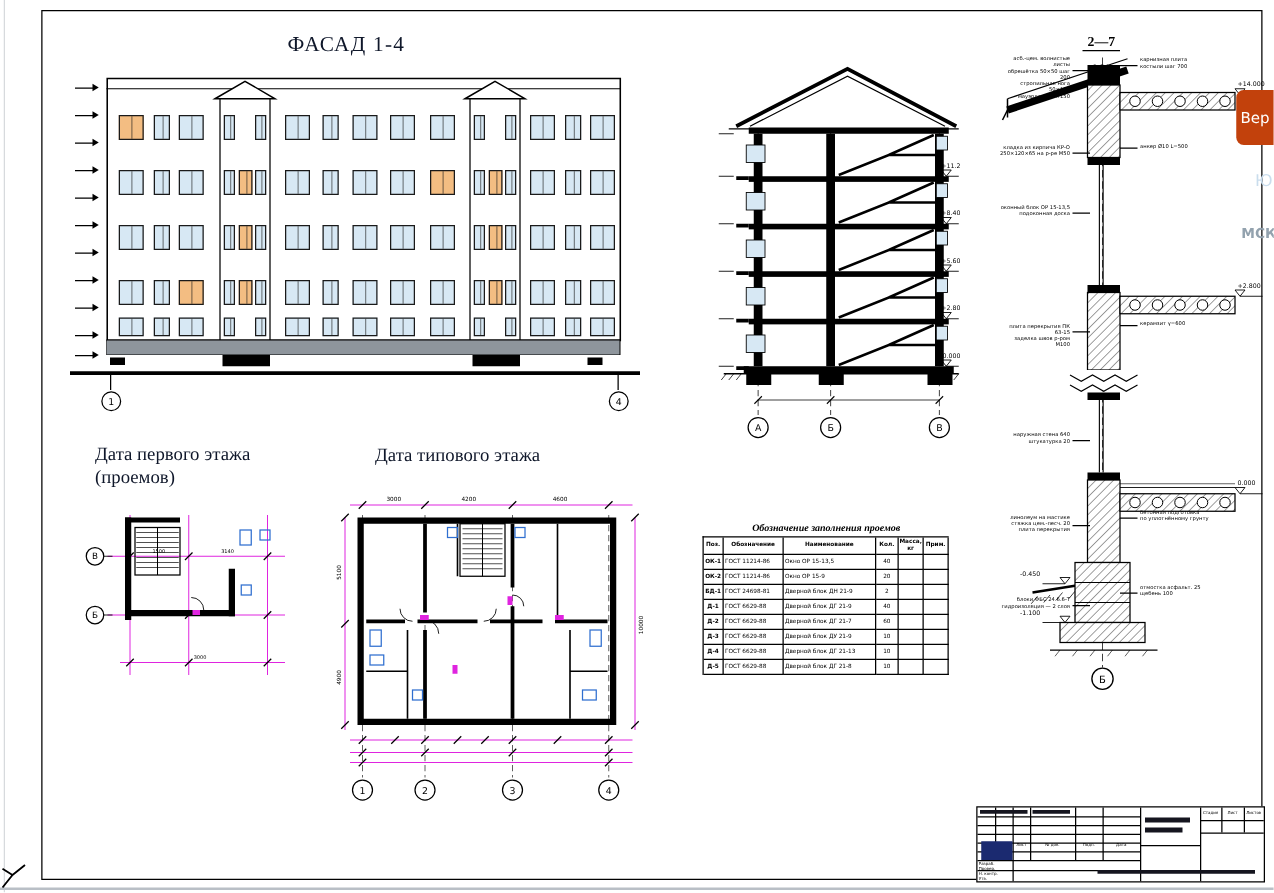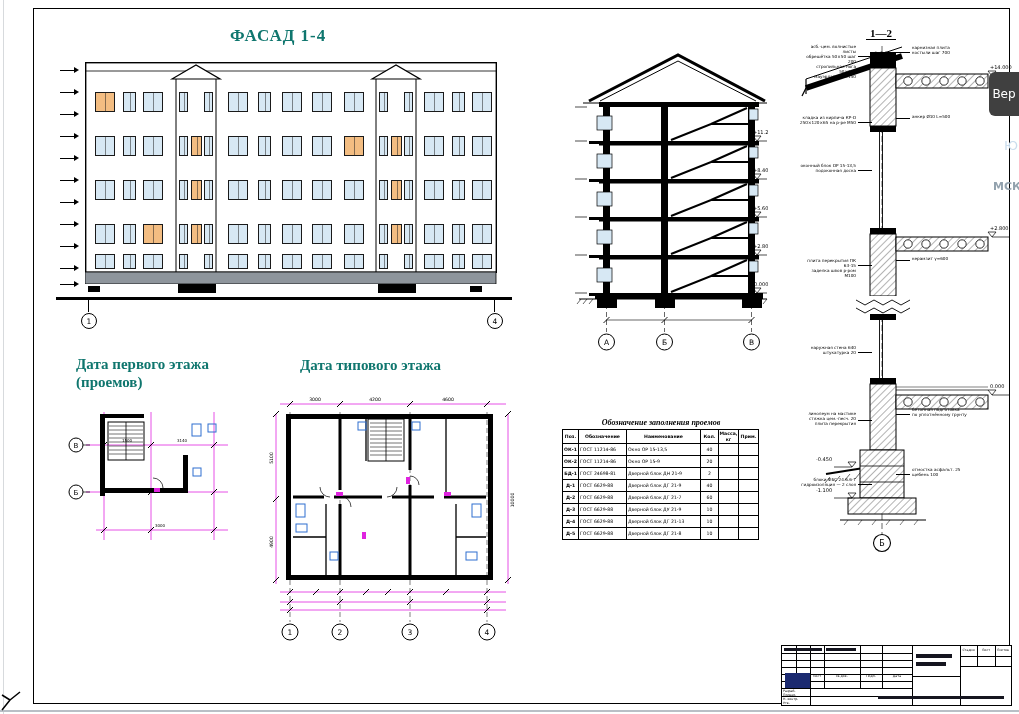--- a/index.html
+++ b/index.html
@@ -1,21 +1,21 @@
 <!DOCTYPE html>
 <html><head>
 <meta charset="utf-8">
 <style>
   html,body{margin:0;padding:0;background:#fff;width:1019px;height:714px;overflow:hidden;
     font-family:"DejaVu Sans",sans-serif;color:#000;position:relative}
   .abs{position:absolute}
   .frame{position:absolute;left:33px;top:8px;width:975px;height:694px;border:1.6px solid #000}
   .edge-l{position:absolute;left:3px;top:0;width:1px;height:714px;background:#d7dadd}
   .edge-b{position:absolute;left:0;top:710px;width:1019px;height:2px;background:#b9bfc6}
-  .dtitle{font-family:"Liberation Serif",serif;font-weight:bold;color:#0f766e;white-space:nowrap}
+  .dtitle{font-family:"Liberation Serif",serif;font-weight:normal;color:#0f172a;white-space:nowrap}
   
   .building{position:absolute;left:85px;top:62px;width:412px;height:222px}
   .fwin{position:absolute;border:1px solid #1a1a1a;box-sizing:border-box}
   .fwin::after{content:"";position:absolute;left:50%;top:0;bottom:0;width:1px;background:rgba(25,25,25,.5)}
   .lvl{position:absolute;left:0;width:15px;height:1px;background:#000}
   .lvl::after{content:"";position:absolute;right:-4px;top:-3px;border-left:5px solid #000;
     border-top:3px solid transparent;border-bottom:3px solid transparent}
   .ent{position:absolute;background:#000}
   .axcirc{position:absolute;width:14px;height:14px;border:1.2px solid #000;border-radius:50%;
     font-size:7.5px;display:flex;align-items:center;justify-content:center;background:#fff}
@@ -39,21 +39,21 @@
   .d22 .t{font:bold 11px "Liberation Serif",serif;border-bottom:1px solid #000;display:inline-block;padding:0 4px}
   .d22 .s{font-size:6px}
   
   .tb{position:absolute;left:781px;top:645px;width:229px;height:59px;border:1.4px solid #000;background:#fff}
   .tbl{position:absolute;background:#000}
   .tbt{position:absolute;font-size:3.2px;line-height:1;text-align:center}
   .tbr{text-align:left}
   .tbbar{position:absolute;background:#15151f}
   .tbblue{position:absolute}
   
-  .ov-btn{position:absolute;left:989px;top:72px;width:30px;height:44px;background:#404040;
+  .ov-btn{position:absolute;left:989px;top:72px;width:30px;height:44px;background:#c2410c;
     border-radius:6px 0 0 6px;color:#fff;font-size:12px;display:flex;align-items:center;justify-content:center}
   .ov-msk{position:absolute;left:993px;top:180px;color:#93a2ae;font-size:11px;font-weight:bold}
   .ov-yu{position:absolute;left:1004px;top:138px;color:#cadded;font-size:13px}
   svg{display:block}
   svg text{font-family:"DejaVu Sans",sans-serif;fill:#000}
 </style>
 </head>
 <body>
 
 <div class="frame"></div>
@@ -273,21 +273,21 @@
       <circle cx="111.5" cy="296" r="8"></circle>
       <circle cx="198.5" cy="296" r="8"></circle>
   </g>
   <text x="53.5" y="299" font-size="7.5" text-anchor="middle">А</text>
   <text x="111.5" y="299" font-size="7.5" text-anchor="middle">Б</text>
   <text x="198.5" y="299" font-size="7.5" text-anchor="middle">В</text>
 </svg>
 
 <div class="dwrap">
   <div class="d22">
-    <span class="t">1—2</span><br>
+    <span class="t">2—7</span><br>
     <span class="s">1:20</span>
   </div>
   <svg class="abs" style="left:0;top:0" width="215" height="540">
     <defs>
       <pattern id="h1" width="5" height="5" patternUnits="userSpaceOnUse" patternTransform="rotate(45)">
         <rect width="5" height="5" fill="#fff"></rect>
           <line x1="0" y1="0" x2="0" y2="5" stroke="#000" stroke-width="0.6"></line>
       </pattern>
     </defs>
     <line x1="82" y1="24" x2="82" y2="512" stroke="#000" stroke-width="0.6" stroke-dasharray="6,3"></line>

